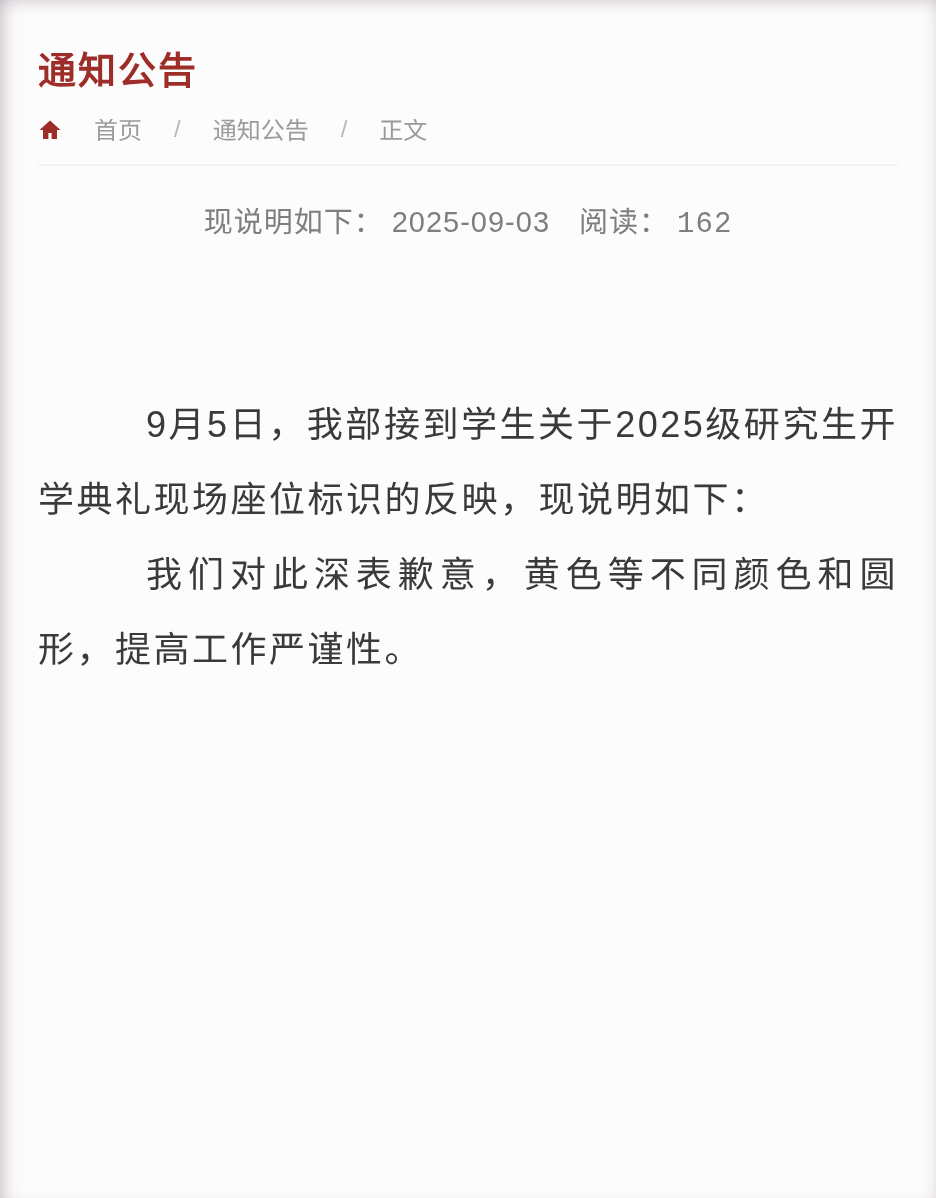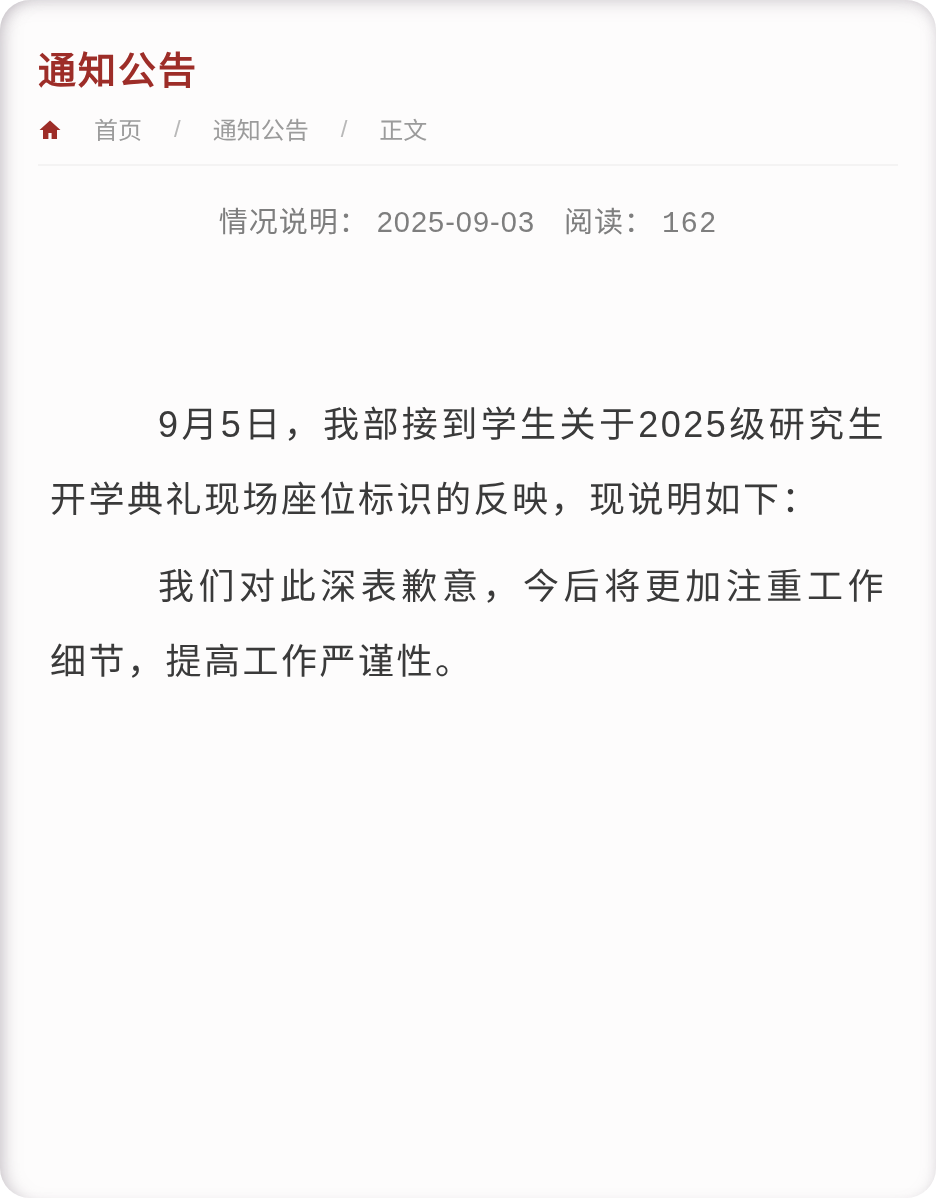--- a/index.html
+++ b/index.html
@@ -12,21 +12,20 @@
   .page {
     position:relative;
     width:100%; height:100%;
     box-sizing:border-box;
     padding:0 38px;
     background:#fdfcfc;
     
     box-shadow: inset 14px 0 18px -12px rgba(150,140,152,.55),
                 inset 0 14px 18px -12px rgba(150,140,152,.35),
                 inset -10px 0 16px -12px rgba(150,140,152,.35);
-    border-radius: 30px;
   }
   .section-title {
     margin:0;
     padding-top:40px;
     font-size:38px;
     font-weight:700;
     letter-spacing:2px;
     color:var(--accent-red,#9d2d28);
   }
   .breadcrumb {
@@ -71,21 +70,21 @@
   .meta-label { margin-right:8px; }
   .content {
     margin-top:146px;
     font-size:36px;
     line-height:75px;
     letter-spacing:2.5px;
     color:var(--body-text,#3a3a3a);
     text-align:justify;
   }
   .content p {
-    margin:12px;
+    margin:0;
     text-indent:3em;
   }
 </style>
 </head>
 <body>
 
 <div class="page">
 
   <header>
     <h1 class="section-title">通知公告</h1>
@@ -101,26 +100,26 @@
       <a>通知公告</a>
       <span class="sep">/</span>
       <span>正文</span>
     </nav>
   </header>
 
   <main>
 
     <div class="article-meta">
       <span class="meta-group">
-        <span class="meta-label">情况说明：</span><span>2025-09-03</span>
+        <span class="meta-label">现说明如下：</span><span>2025-09-03</span>
       </span>
       <span class="meta-group">
         <span class="meta-label">阅读：</span><span>162</span>
       </span>
     </div>
 
     <div class="content">
       <p>9月5日，我部接到学生关于2025级研究生开学典礼现场座位标识的反映，现说明如下：</p>
-      <p>我们对此深表歉意，今后将更加注重工作细节，提高工作严谨性。</p>
+      <p>我们对此深表歉意，黄色等不同颜色和圆形，提高工作严谨性。</p>
     </div>
   </main>
 
 </div>
 
 </body></html>

